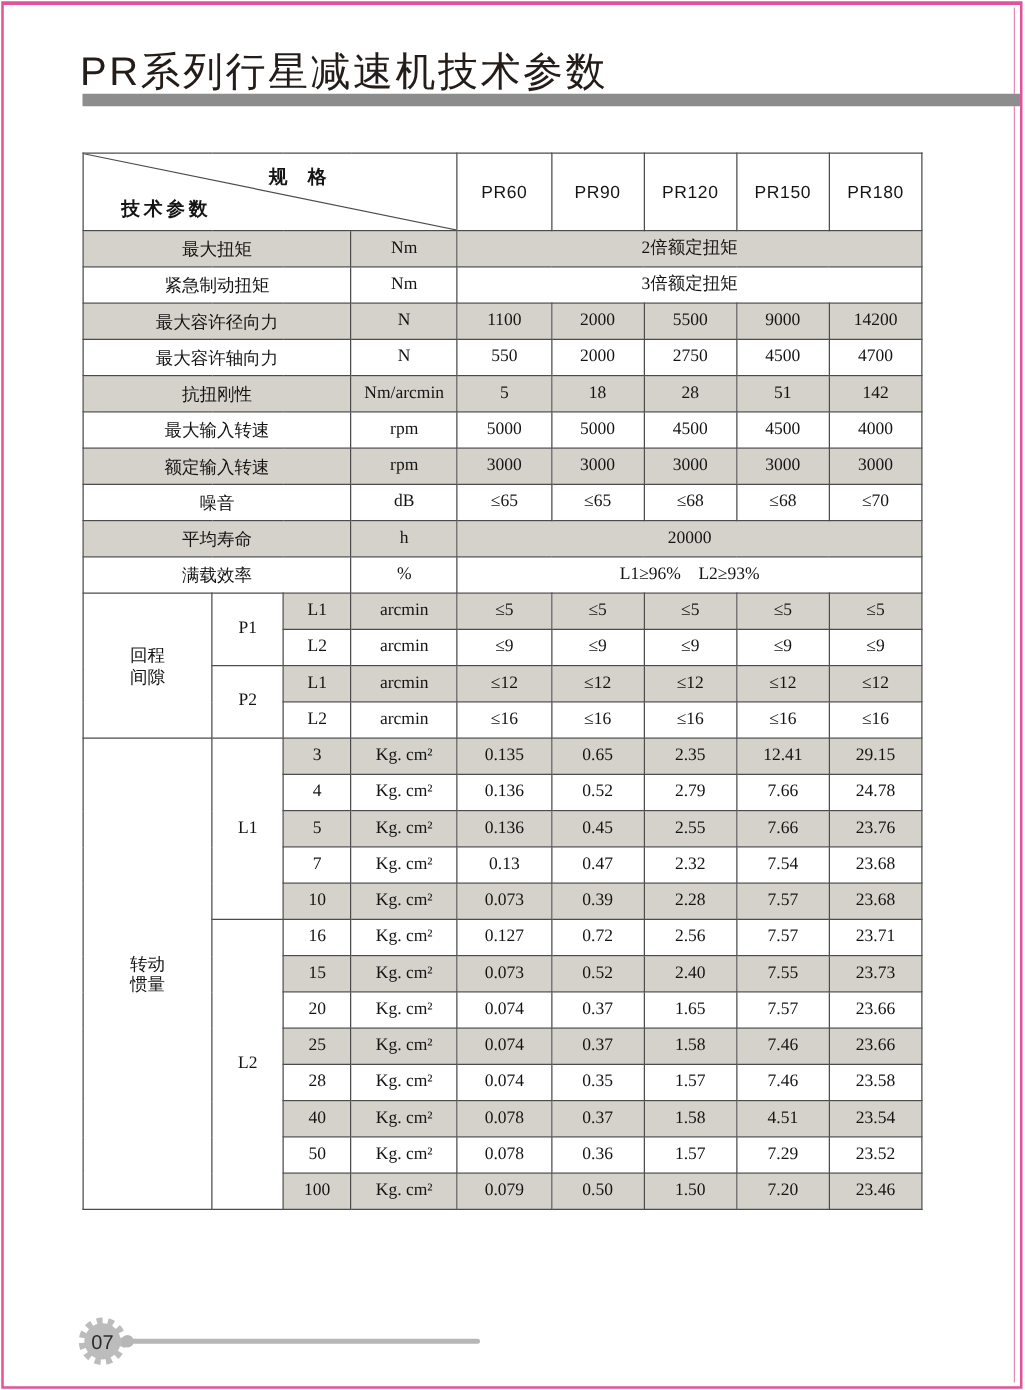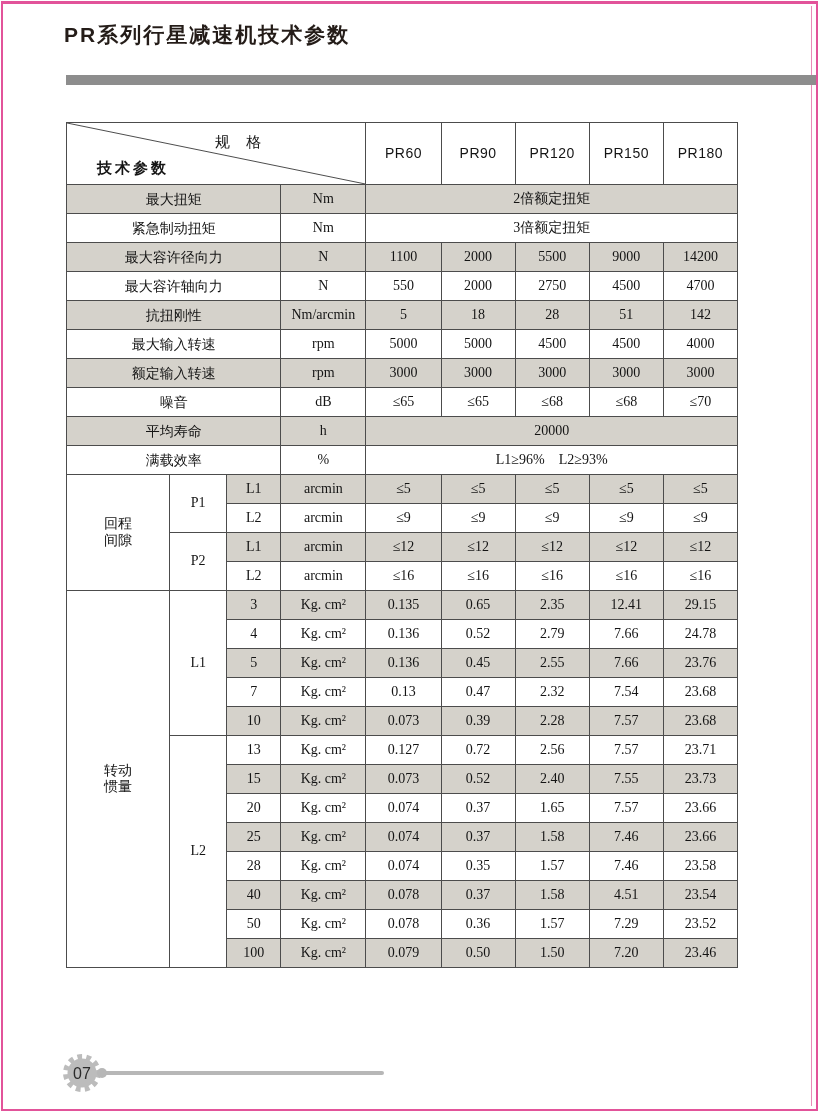--- a/index.html
+++ b/index.html
@@ -9,47 +9,47 @@
     overflow:hidden;
   }
   .frame{
     position:absolute;left:1px;top:1px;right:2px;bottom:1px;
     border:2px solid #e2539a;border-top-width:3px;pointer-events:none;
   }
   .frame-inner-right{
     position:absolute;top:6px;bottom:6px;right:8px;width:1px;background:#e98ab8;
   }
   .page-title{
-    position:absolute;left:64px;top:21px;margin:0;
-    font-size:21px;font-weight:bold;letter-spacing:2px;color:#241c18;
+    position:absolute;left:64px;top:36px;margin:0;
+    font-size:32px;font-weight:normal;letter-spacing:2px;color:#241c18;
   }
   .title-bar{
     position:absolute;left:66px;top:75px;width:750px;height:10px;background:#8d8d8d;
   }
   table.spec{
     position:absolute;left:66px;top:122px;width:672px;
     border-collapse:collapse;table-layout:fixed;
     font-family:"Liberation Serif","DejaVu Serif",serif;color:#141414;
   }
   table.spec td, table.spec th{
     border:1px solid #4c4c4c;text-align:center;vertical-align:middle;
     padding:0;font-weight:normal;font-size:14px;height:28px;line-height:1.15;
     overflow:hidden;
   }
   table.spec thead th{height:61px;}
   th.model{font-family:"Liberation Sans",sans-serif;font-size:15px;letter-spacing:0.5px;}
   td.lbl{font-family:"Liberation Sans",sans-serif;font-size:14px;}
   .shade{background:#d5d2cb;}
   .pre{white-space:pre;}
-  .group{white-space:pre-line;font-family:Liberation Mono, monospace;line-height:1.5;}
+  .group{white-space:pre-line;font-family:Liberation Sans, sans-serif;line-height:1.5;}
   th.diag{position:relative;padding:0;}
   th.diag svg.diagline{position:absolute;left:0;top:0;width:100%;height:100%;}
   .corner-top{
     position:absolute;left:148px;top:10px;
-    font-family:"Liberation Sans",sans-serif;font-weight:normal;font-size:15px;letter-spacing:6px;
+    font-family:"Liberation Sans",sans-serif;font-weight:bold;font-size:15px;letter-spacing:6px;
   }
   .corner-bottom{
     position:absolute;left:30px;bottom:8px;
     font-family:"Liberation Sans",sans-serif;font-weight:bold;font-size:15px;letter-spacing:3px;margin-top:36px;
   }
   .footer-gear{position:absolute;left:60px;top:1051px;}
   .footer-line{position:absolute;left:103px;top:1071px;width:281px;height:4px;background:#b7b7b7;border-radius:2px;}
   .footer-dot{position:absolute;left:97px;top:1068px;width:10px;height:10px;border-radius:50%;background:#b7b7b7;}
 </style>
 </head>
@@ -247,21 +247,21 @@
         <td class="val shade">10</td>
         <td class="unit shade">Kg. cm²</td>
         <td class="val shade">0.073</td>
         <td class="val shade">0.39</td>
         <td class="val shade">2.28</td>
         <td class="val shade">7.57</td>
         <td class="val shade">23.68</td>
       </tr>
       <tr>
         <td rowspan="8">L2</td>
-        <td class="val">13</td>
+        <td class="val">16</td>
         <td class="unit">Kg. cm²</td>
         <td class="val">0.127</td>
         <td class="val">0.72</td>
         <td class="val">2.56</td>
         <td class="val">7.57</td>
         <td class="val">23.71</td>
       </tr>
       <tr>
         <td class="val shade">15</td>
         <td class="unit shade">Kg. cm²</td>

